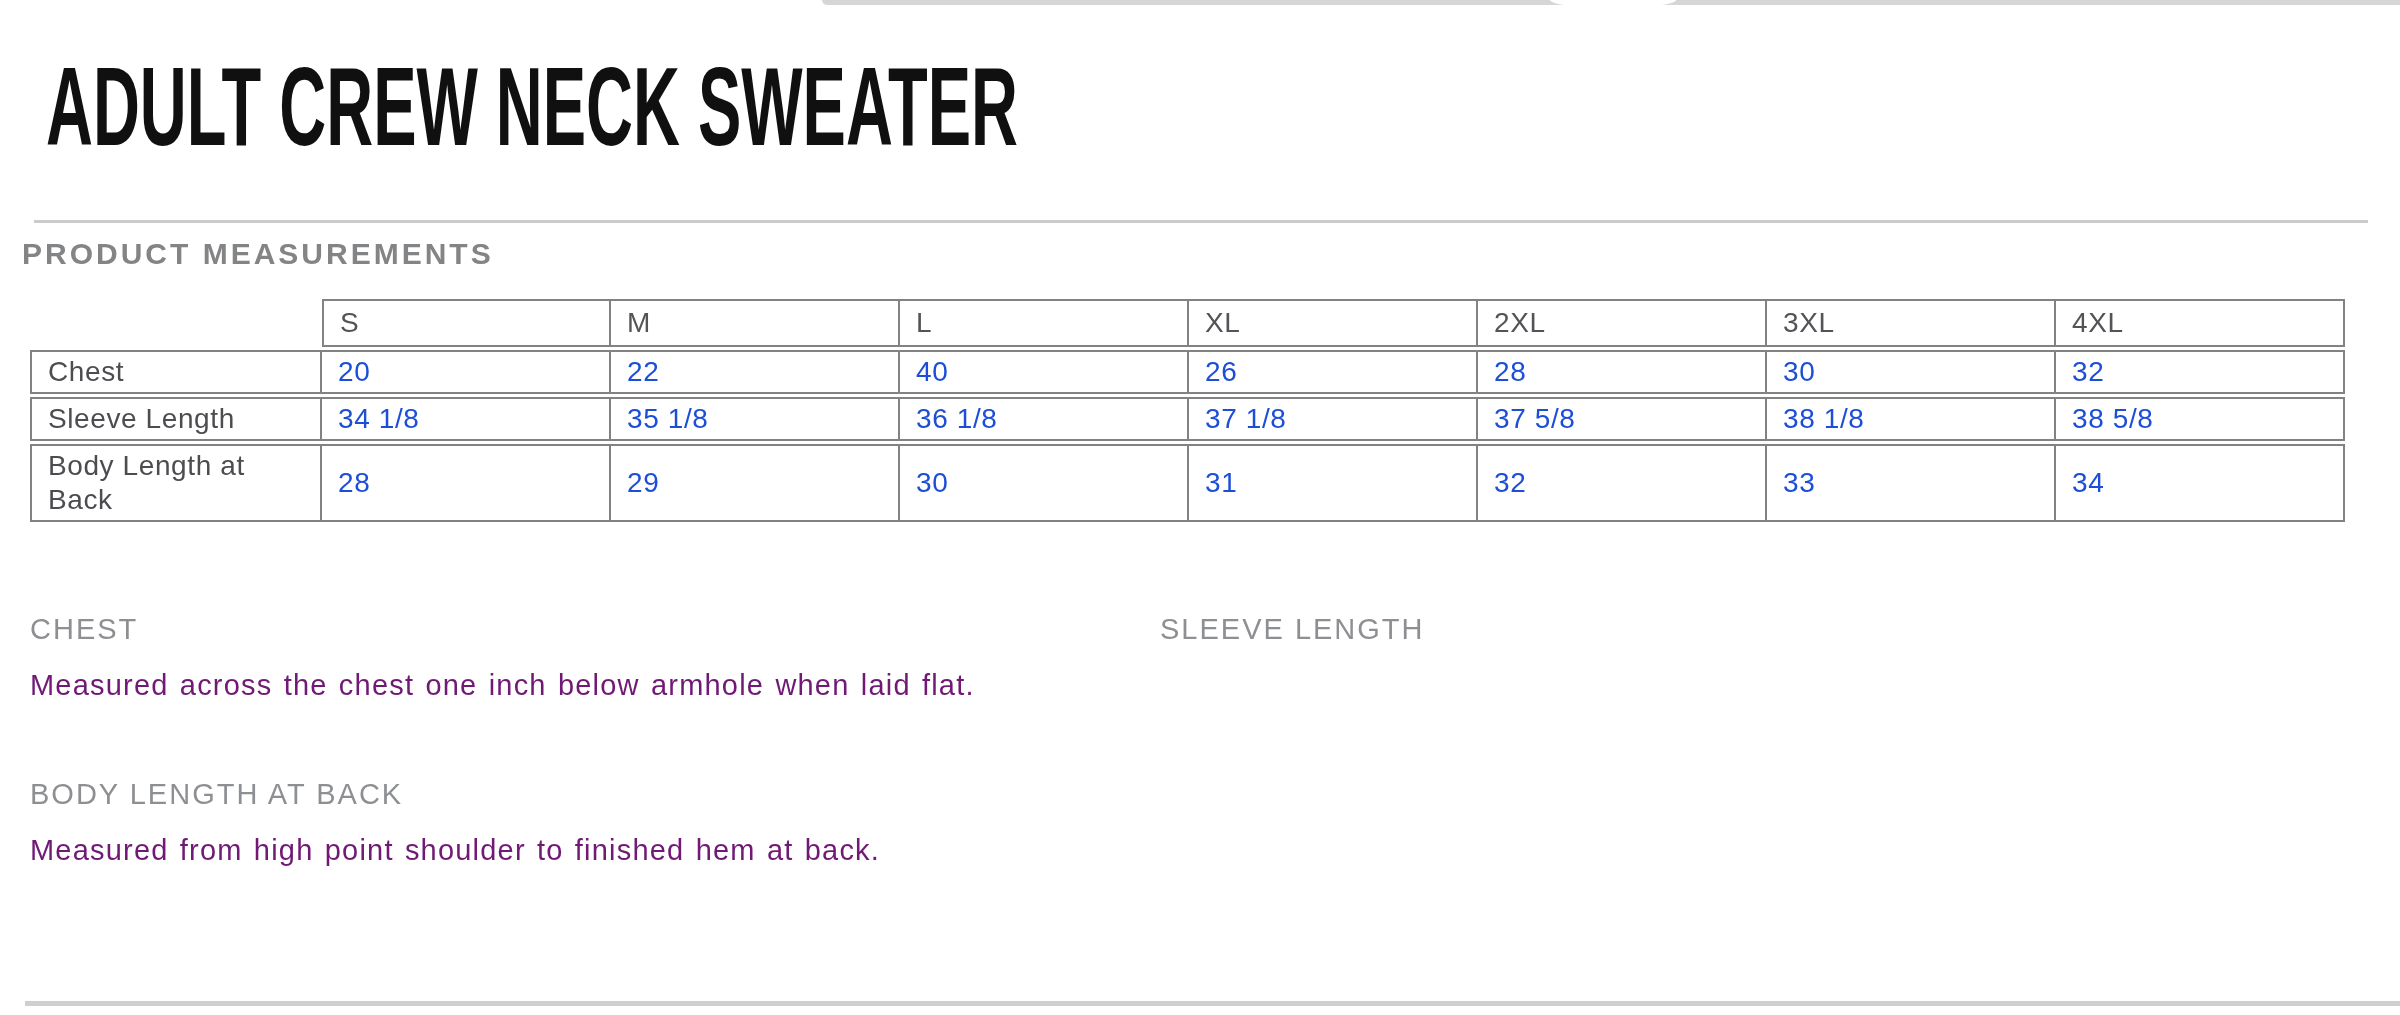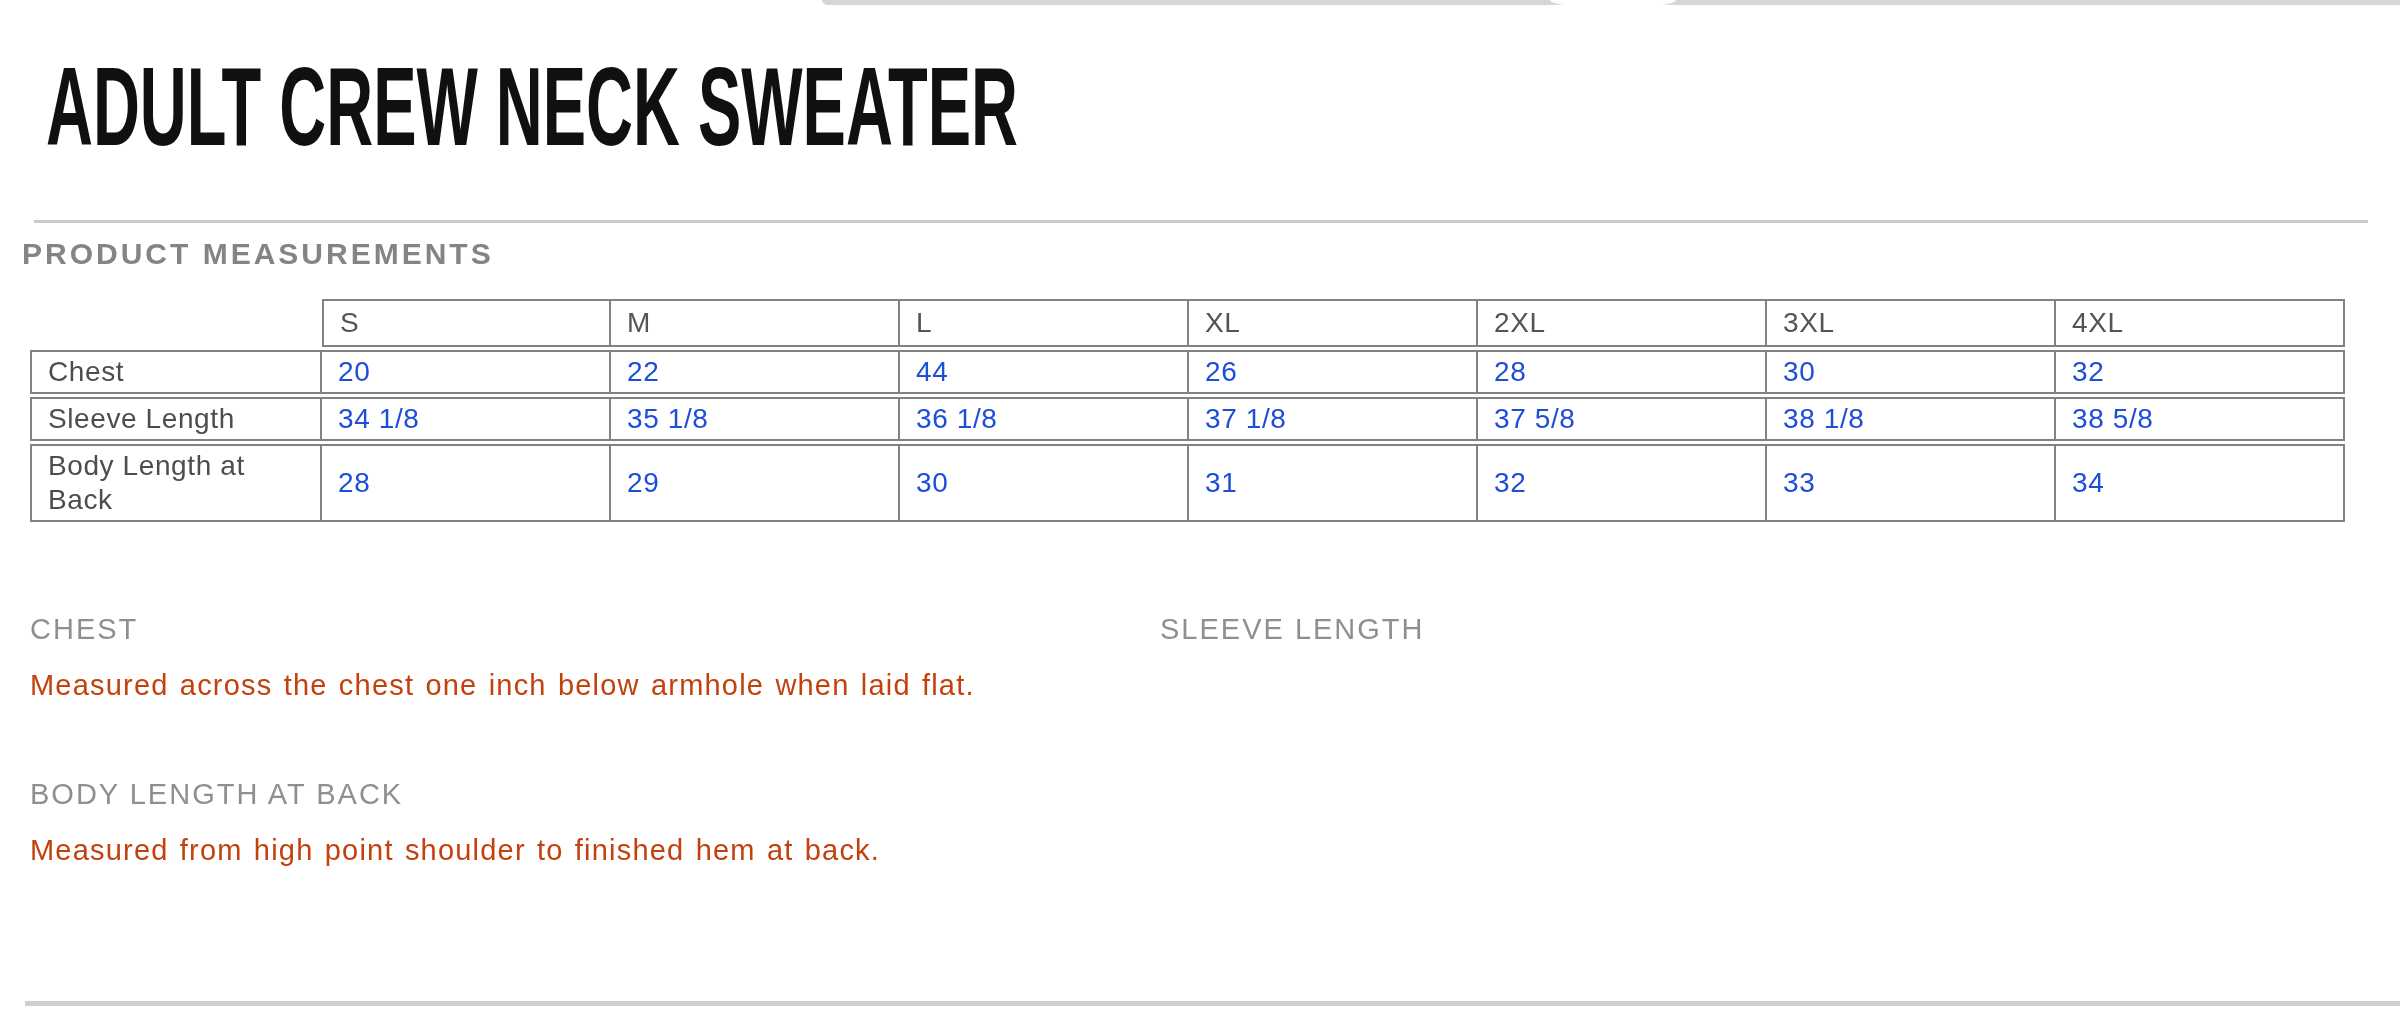--- a/index.html
+++ b/index.html
@@ -78,21 +78,21 @@
     display: grid; grid-template-columns: 1130px 1210px;
     grid-row-gap: 64px;
   }
   .desc-heading {
     font-size: 29px; line-height: 38px; letter-spacing: 2px;
     color: #8e8f92; margin-bottom: 12px;
   }
   .desc-text {
     font-size: 29px; line-height: 51px;
     letter-spacing: 1.2px; word-spacing: 2px;
-    color: #c2410c;
+    color: #701a75;
   }
   .desc-col2 .desc-text { max-width: 1055px; }
 </style>
 </head>
 <body>
 
 <div class="top-edge">
   <div class="top-edge-notch"></div>
 </div>
 
@@ -124,21 +124,21 @@
           <th>2XL</th>
           <th>3XL</th>
           <th>4XL</th>
         </tr>
     </thead>
     <tbody>
         <tr>
           <td class="rowlabel">Chest</td>
           <td>20</td>
           <td>22</td>
-          <td>44</td>
+          <td>40</td>
           <td>26</td>
           <td>28</td>
           <td>30</td>
           <td>32</td>
         </tr>
         <tr>
           <td class="rowlabel">Sleeve Length</td>
           <td>34 1/8</td>
           <td>35 1/8</td>
           <td>36 1/8</td>

